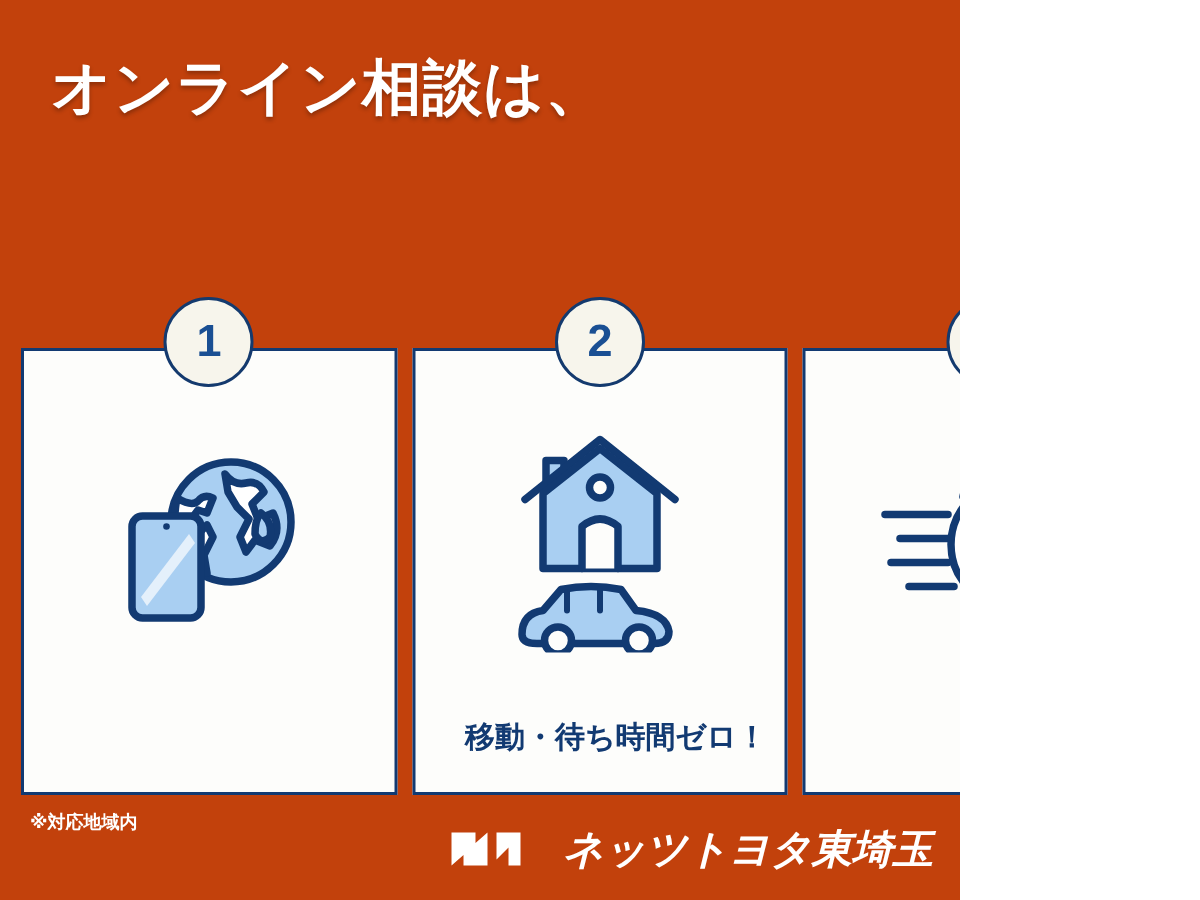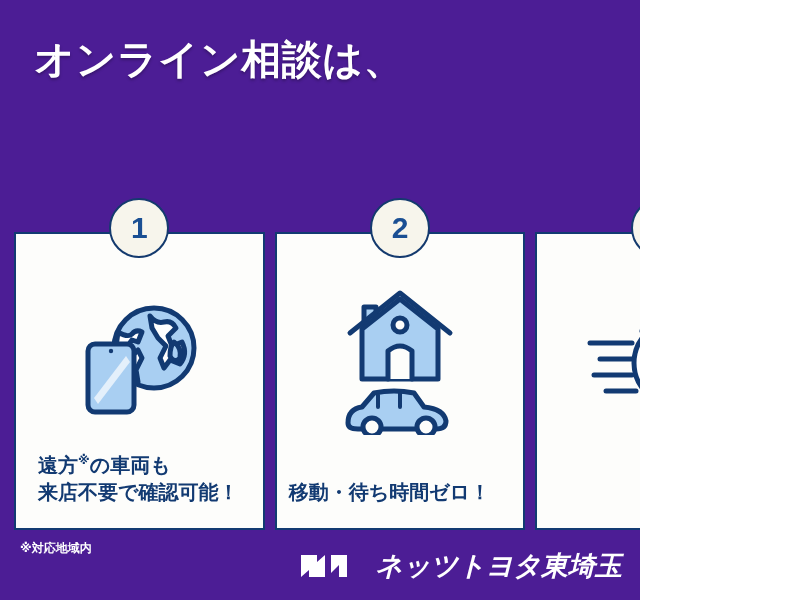--- a/index.html
+++ b/index.html
@@ -4,21 +4,21 @@
 <style>
   html, body {
     margin: 0;
     padding: 0;
     background: #ffffff;
   }
   .banner {
     position: relative;
     width: 640px;
     height: 600px;
-    background: #4c1d95;
+    background: #c2410c;
     overflow: hidden;
     font-family: "Liberation Sans", "DejaVu Sans", sans-serif;
   }
 
   
   .headline {
     position: absolute;
     left: 34px;
     top: 34px;
     width: 620px;
@@ -122,21 +122,21 @@
   }
   .panel-caption {
     position: absolute;
     left: 12px;
     right: 12px;
     bottom: 22px;
     color: #123a72;
     font-weight: bold;
     font-size: 20px;
     line-height: 1.34;
-    text-align: left;
+    text-align: right;
     white-space: nowrap;
   }
   .panel-caption.two-line { text-align: left; left: 22px; }
   .sup-mark { font-size: 12px; vertical-align: super; }
 
   
   .footnote {
     position: absolute;
     left: 20px;
     top: 540px;
@@ -232,24 +232,20 @@
             <circle cx="78" cy="46" r="40" fill="#a9cff2"></circle>
             <path d="M42 30 Q52 36 56 32 Q60 27 66 30 L62 40 L56 38 L50 46 L58 52 L62 48 L66 56 L60 68 L62 80 Q50 76 44 64 Q38 52 42 30 Z" fill="#ffffff"></path>
             <path d="M74 14 Q80 22 88 20 Q96 18 100 26 L92 34 L96 44 L106 40 Q112 52 104 62 L94 58 L88 66 L84 56 L90 44 L82 36 L76 26 Z" fill="#ffffff"></path>
             <path d="M98 40 Q106 46 104 56 Q98 62 94 54 Q94 44 98 40 Z" fill="#a9cff2"></path>
             <rect x="12" y="42" width="46" height="68" rx="7" fill="#a9cff2"></rect>
           </g>
           <path d="M18 96 L50 54 L54 60 L22 102 Z" fill="#e4f0fb"></path>
           <circle cx="35" cy="49" r="2.2" fill="#123a72"></circle>
         </svg>
       </div>
-      <div class="panel-caption two-line">
-        <span>遠方</span><span class="sup-mark">※</span><span>の車両も</span><br>
-        <span>来店不要で確認可能！</span>
-      </div>
     </div>
 
     <div class="panel">
       <div class="badge">2</div>
       <div class="panel-icon">
         <svg width="124" height="150" viewBox="0 0 124 150">
           <g stroke="#123a72" stroke-width="5" stroke-linejoin="round" stroke-linecap="round" fill="#a9cff2">
 
             <path d="M26 22 L26 52 L38 52 L38 22 Z"></path>
 

